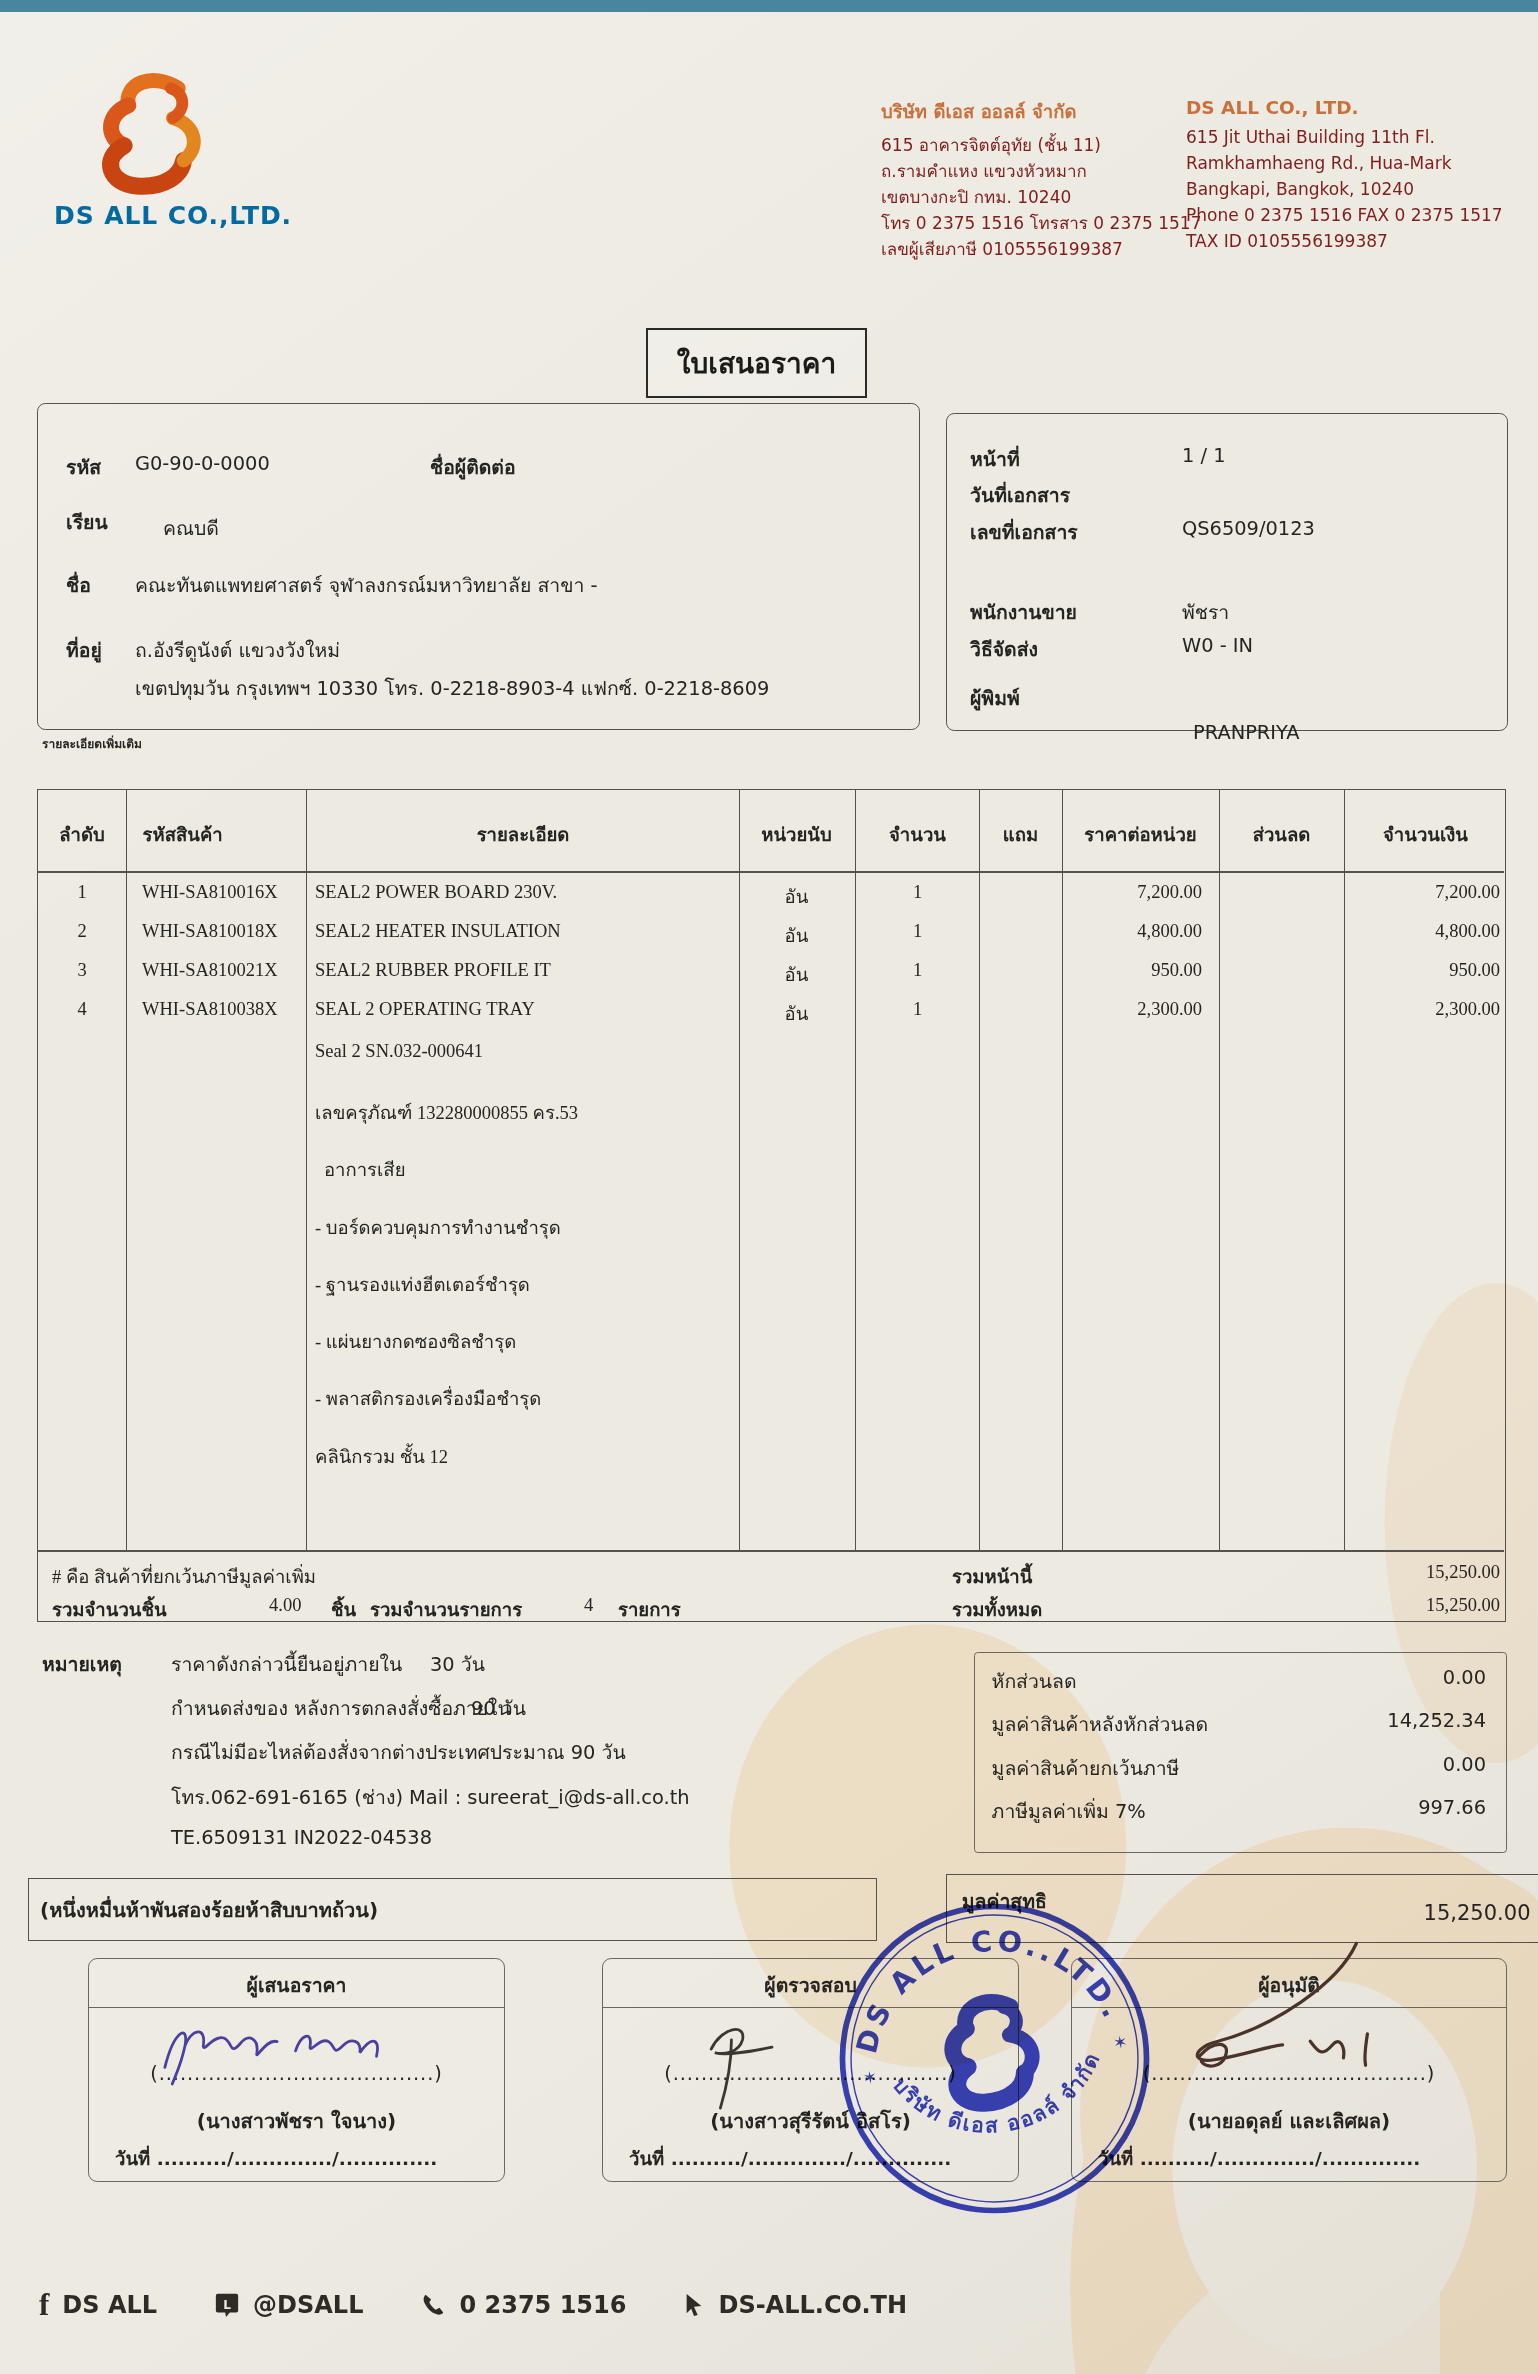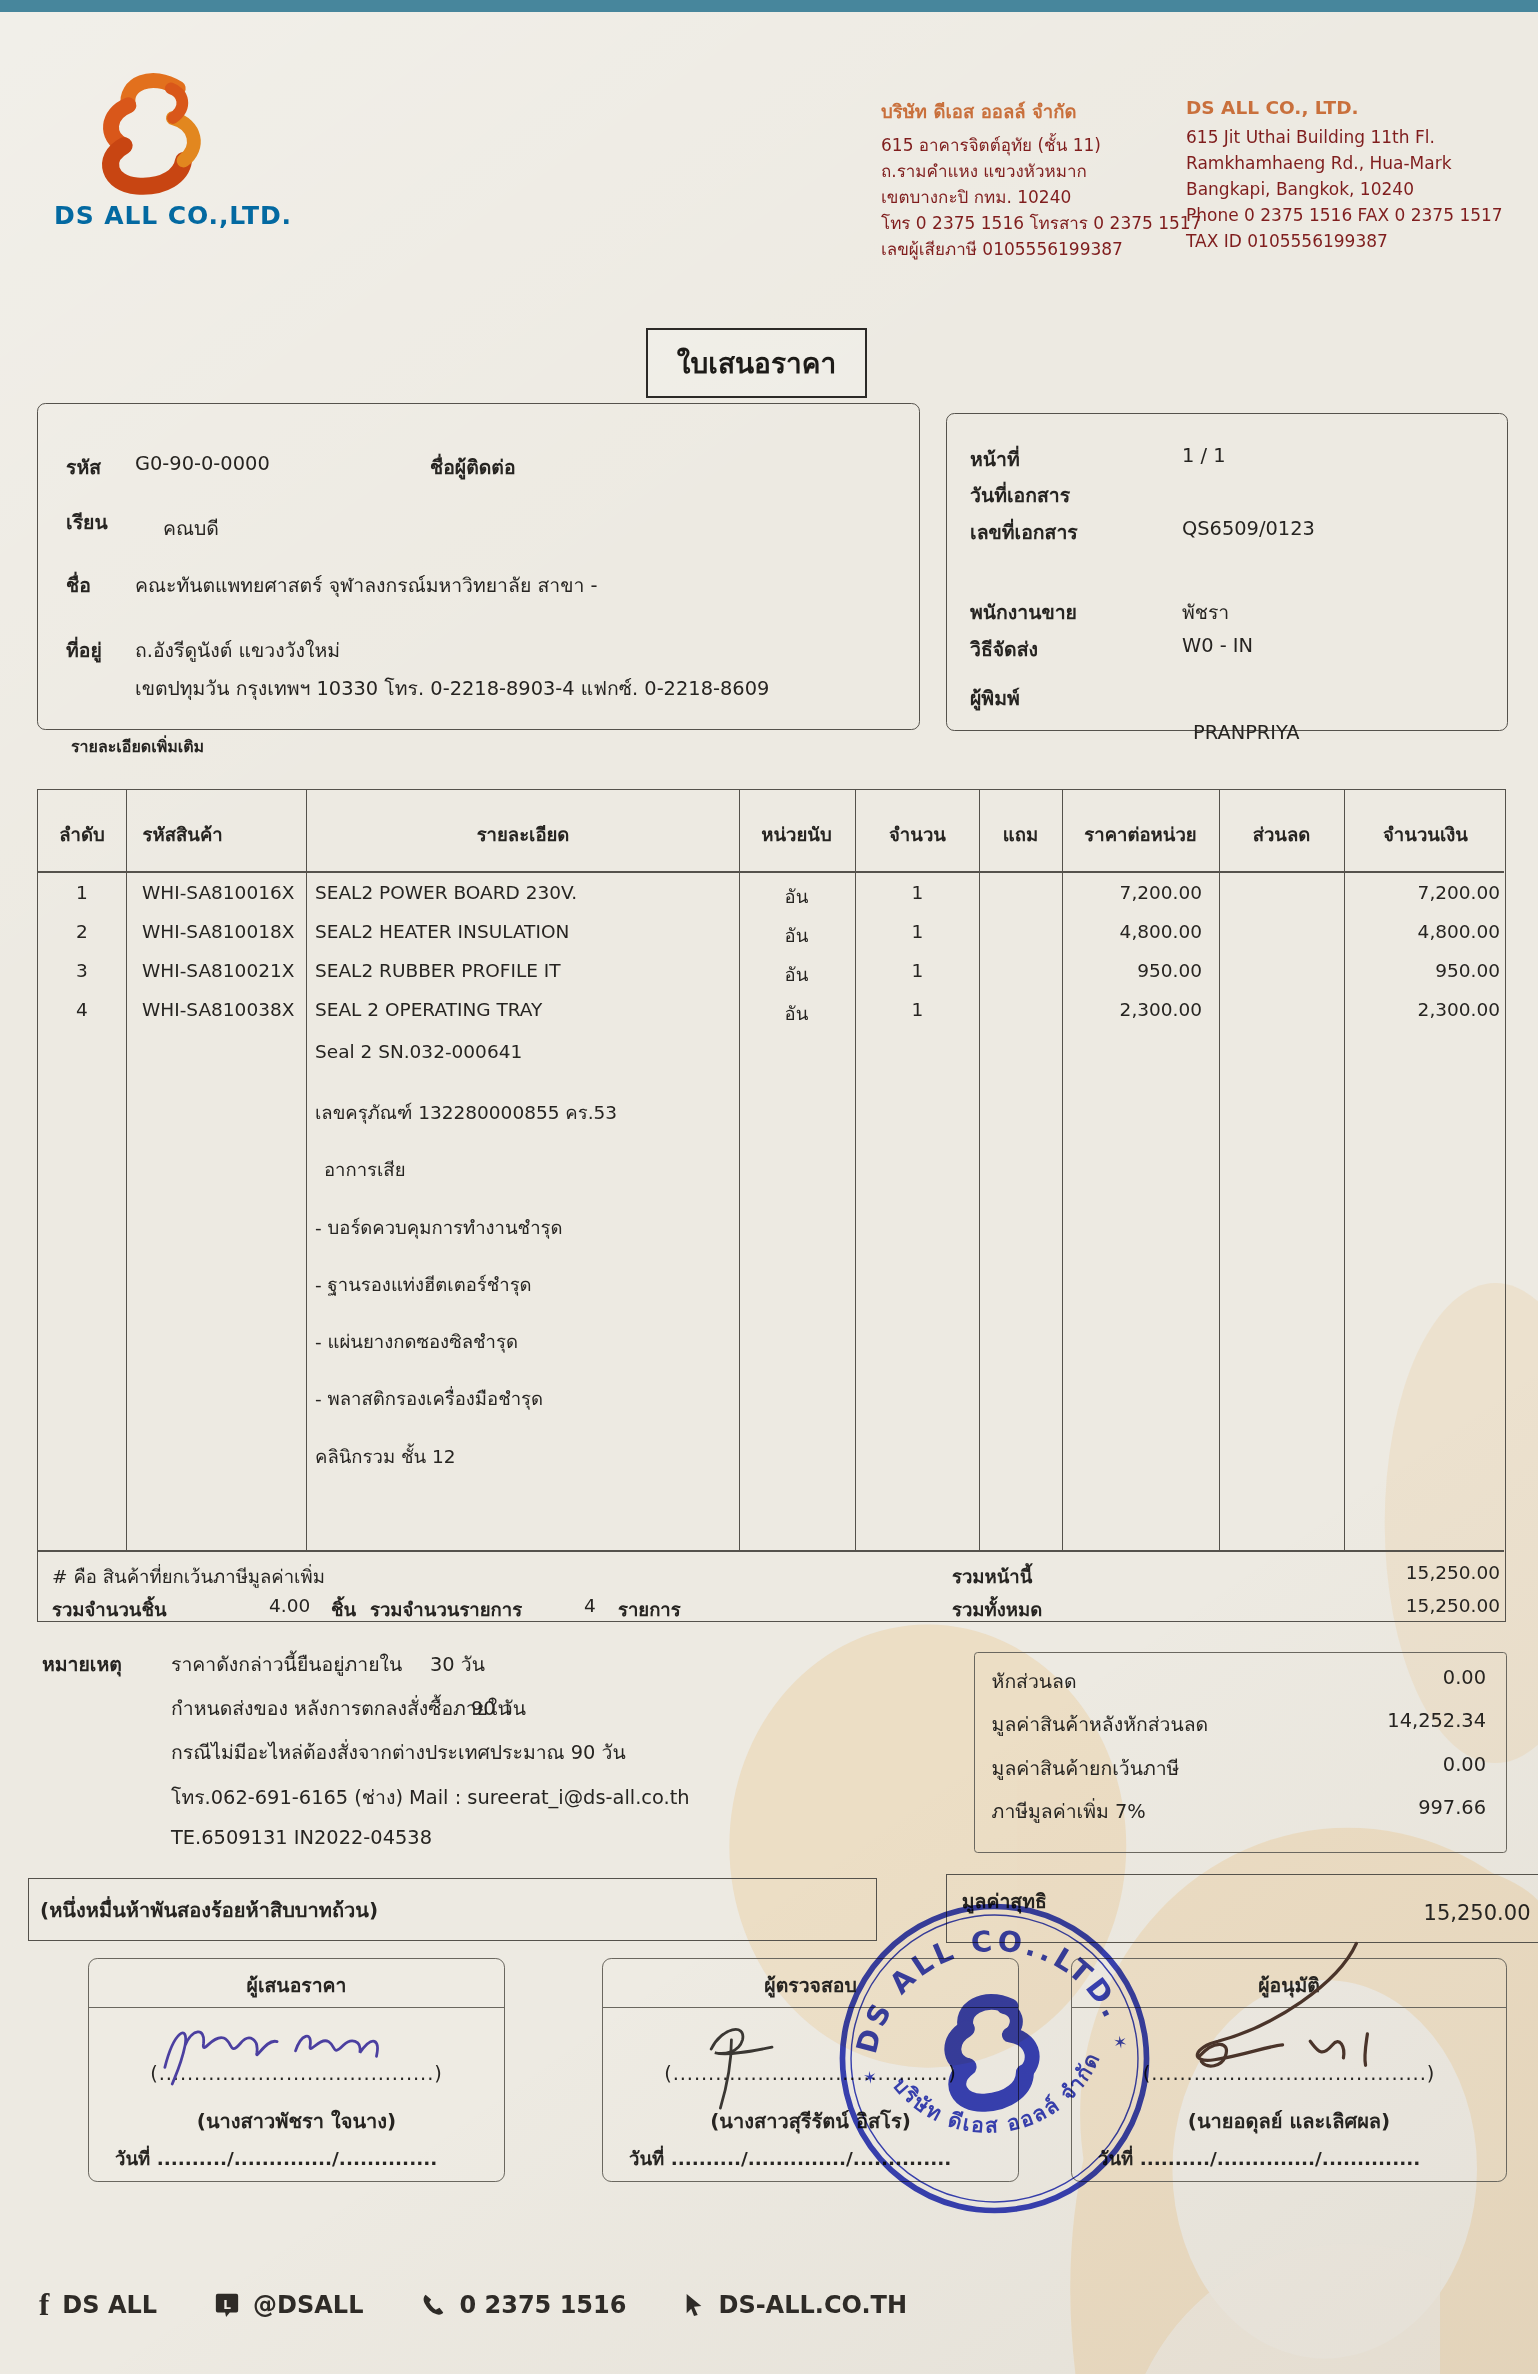--- a/index.html
+++ b/index.html
@@ -115,23 +115,23 @@
   <span class="abs t21 lbl" style="left:23px;top:103px;">เลขที่เอกสาร</span>
   <span class="abs t21" style="left:235px;top:103px;">QS6509/0123</span>
   <span class="abs t21 lbl" style="left:23px;top:183px;">พนักงานขาย</span>
   <span class="abs t21" style="left:235px;top:183px;">พัชรา</span>
   <span class="abs t21 lbl" style="left:23px;top:220px;">วิธีจัดส่ง</span>
   <span class="abs t21" style="left:235px;top:220px;">W0 - IN</span>
   <span class="abs t21 lbl" style="left:23px;top:269px;">ผู้พิมพ์</span>
   <span class="abs t21" style="left:246px;top:269px;margin-top:38px;">PRANPRIYA</span>
 </div>
 
-<div class="abs t21 lbl" style="left:42px;top:734px;font-size:16px;margin-left:29px;">รายละเอียดเพิ่มเติม</div>
-
-<div class="abs" style="left:37px;top:789px;width:1469px;height:833px;border:1.8px solid #55524c;box-sizing:border-box;">
+<div class="abs t21 lbl" style="left:42px;top:734px;font-size:12px;">รายละเอียดเพิ่มเติม</div>
+
+<div class="abs" style="left:37px;top:789px;width:1469px;height:833px;border:1.8px solid #55524c;box-sizing:border-box;font-family:Liberation Serif, serif;">
 
   <div class="abs tline" style="left:0;top:81px;width:1466px;height:1.8px;"></div>
   <div class="abs tline" style="left:0;top:760px;width:1466px;height:1.8px;"></div>
 
   <div class="abs tline" style="left:88px;top:0;width:1.4px;height:760px;"></div>
   <div class="abs tline" style="left:268px;top:0;width:1.4px;height:760px;"></div>
   <div class="abs tline" style="left:701px;top:0;width:1.4px;height:760px;"></div>
   <div class="abs tline" style="left:817px;top:0;width:1.4px;height:760px;"></div>
   <div class="abs tline" style="left:941px;top:0;width:1.4px;height:760px;"></div>
   <div class="abs tline" style="left:1024px;top:0;width:1.4px;height:760px;"></div>

